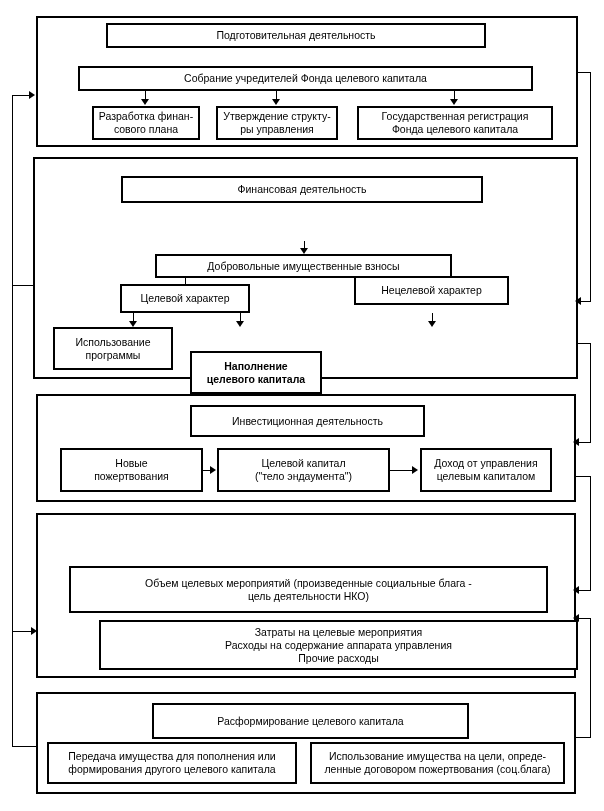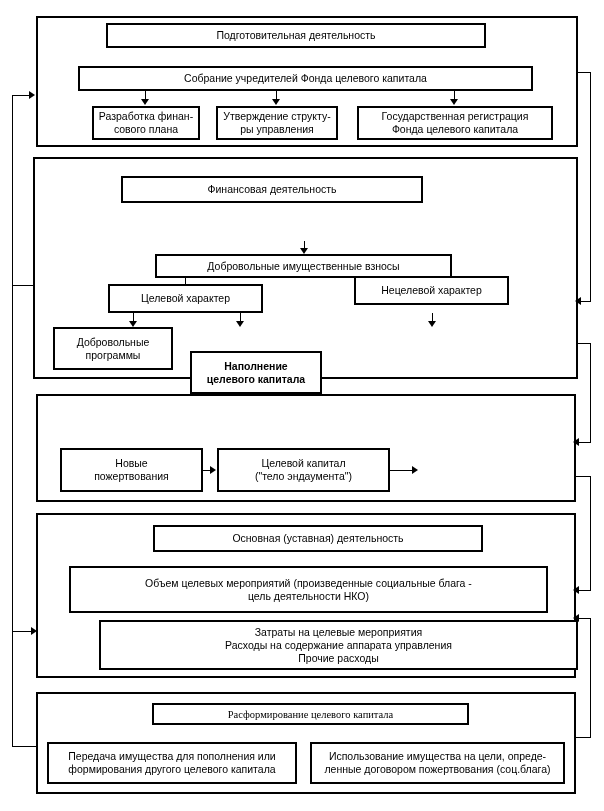--- a/index.html
+++ b/index.html
@@ -84,81 +84,83 @@
 
   <div class="box" style="left:216px;top:106px;width:122px;height:34px;">Утверждение структу-
 ры управления</div>
   <div class="box" style="left:92px;top:106px;width:108px;height:34px;">Разработка финан-
 сового плана</div>
   <div class="box" style="left:357px;top:106px;width:196px;height:34px;">Государственная регистрация
 Фонда целевого капитала</div>
 
   <div class="section" style="left:33px;top:157px;width:545px;height:222px;"></div>
 
-  <div class="box" style="left:121px;top:176px;width:302px;height:27px;">Финансовая деятельность</div>
+  <div class="box" style="left:121px;top:176px;width:362px;height:27px;">Финансовая деятельность</div>
 
 
   <div class="vline thick" style="left:304px;top:241px;height:9px;"></div>
   <div class="arrow-down" style="left:300px;top:248px;"></div>
 
   <div class="box" style="left:155px;top:254px;width:297px;height:24px;">Добровольные имущественные взносы</div>
 
   <div class="vline thick" style="left:185px;top:278px;height:9px;"></div>
   <div class="arrow-down" style="left:181px;top:285px;"></div>
 
   <div class="vline thick" style="left:432px;top:278px;height:9px;"></div>
   <div class="arrow-down" style="left:428px;top:285px;"></div>
 
-  <div class="box" style="left:108px;top:284px;width:155px;height:29px;">Целевой характер</div>
+  <div class="box" style="left:120px;top:284px;width:130px;height:29px;">Целевой характер</div>
   <div class="box" style="left:354px;top:276px;width:155px;height:29px;">Нецелевой характер</div>
 
   <div class="vline thick" style="left:133px;top:313px;height:10px;"></div>
   <div class="arrow-down" style="left:129px;top:321px;"></div>
 
   <div class="vline thick" style="left:240px;top:313px;height:10px;"></div>
   <div class="arrow-down" style="left:236px;top:321px;"></div>
 
   <div class="vline thick" style="left:432px;top:313px;height:10px;"></div>
   <div class="arrow-down" style="left:428px;top:321px;"></div>
 
-  <div class="box" style="left:53px;top:327px;width:120px;height:43px;">Добровольные
+  <div class="box" style="left:53px;top:327px;width:120px;height:43px;">Использование
 программы</div>
   <div class="box bold" style="left:190px;top:327px;width:132px;height:43px;margin-top:24px;">Наполнение
 целевого капитала</div>
 
   <div class="section" style="left:36px;top:394px;width:540px;height:108px;"></div>
 
+  <div class="box" style="left:190px;top:405px;width:235px;height:32px;">Инвестиционная деятельность</div>
 
   <div class="box" style="left:60px;top:448px;width:143px;height:44px;">Новые
 пожертвования</div>
 
   <div class="hline thick" style="left:203px;top:470px;width:9px;"></div>
   <div class="arrow-right" style="left:210px;top:466px;"></div>
 
   <div class="box" style="left:217px;top:448px;width:173px;height:44px;">Целевой капитал
 ("тело эндаумента")</div>
 
   <div class="hline thick" style="left:390px;top:470px;width:24px;"></div>
   <div class="arrow-right" style="left:412px;top:466px;"></div>
 
+  <div class="box" style="left:420px;top:448px;width:132px;height:44px;">Доход от управления
+целевым капиталом</div>
 
   <div class="section" style="left:36px;top:513px;width:540px;height:165px;"></div>
 
-  <div class="box" style="left:153px;top:525px;width:330px;height:27px;">Основная (уставная) деятельность</div>
 
   <div class="box" style="left:69px;top:566px;width:479px;height:47px;">Объем целевых мероприятий (произведенные социальные блага -
 цель деятельности НКО)</div>
 
   <div class="box" style="left:69px;top:620px;width:479px;height:50px;margin-left:30px;">Затраты на целевые мероприятия
 Расходы на содержание аппарата управления
 Прочие расходы</div>
 
   <div class="section" style="left:36px;top:692px;width:540px;height:102px;"></div>
 
-  <div class="box" style="left:152px;top:703px;width:317px;height:22px;font-family:Liberation Serif, serif;">Расформирование целевого капитала</div>
+  <div class="box" style="left:152px;top:703px;width:317px;height:36px;">Расформирование целевого капитала</div>
 
   <div class="box" style="left:47px;top:742px;width:250px;height:42px;">Передача имущества для пополнения или
 формирования другого целевого капитала</div>
   <div class="box" style="left:310px;top:742px;width:255px;height:42px;">Использование имущества на цели, опреде-
 ленные договором пожертвования (соц.блага)</div>
 
   <div class="vline" style="left:12px;top:95px;height:651px;"></div>
 
   <div class="hline thick" style="left:12px;top:95px;width:20px;"></div>
   <div class="arrow-right" style="left:29px;top:91px;"></div>

